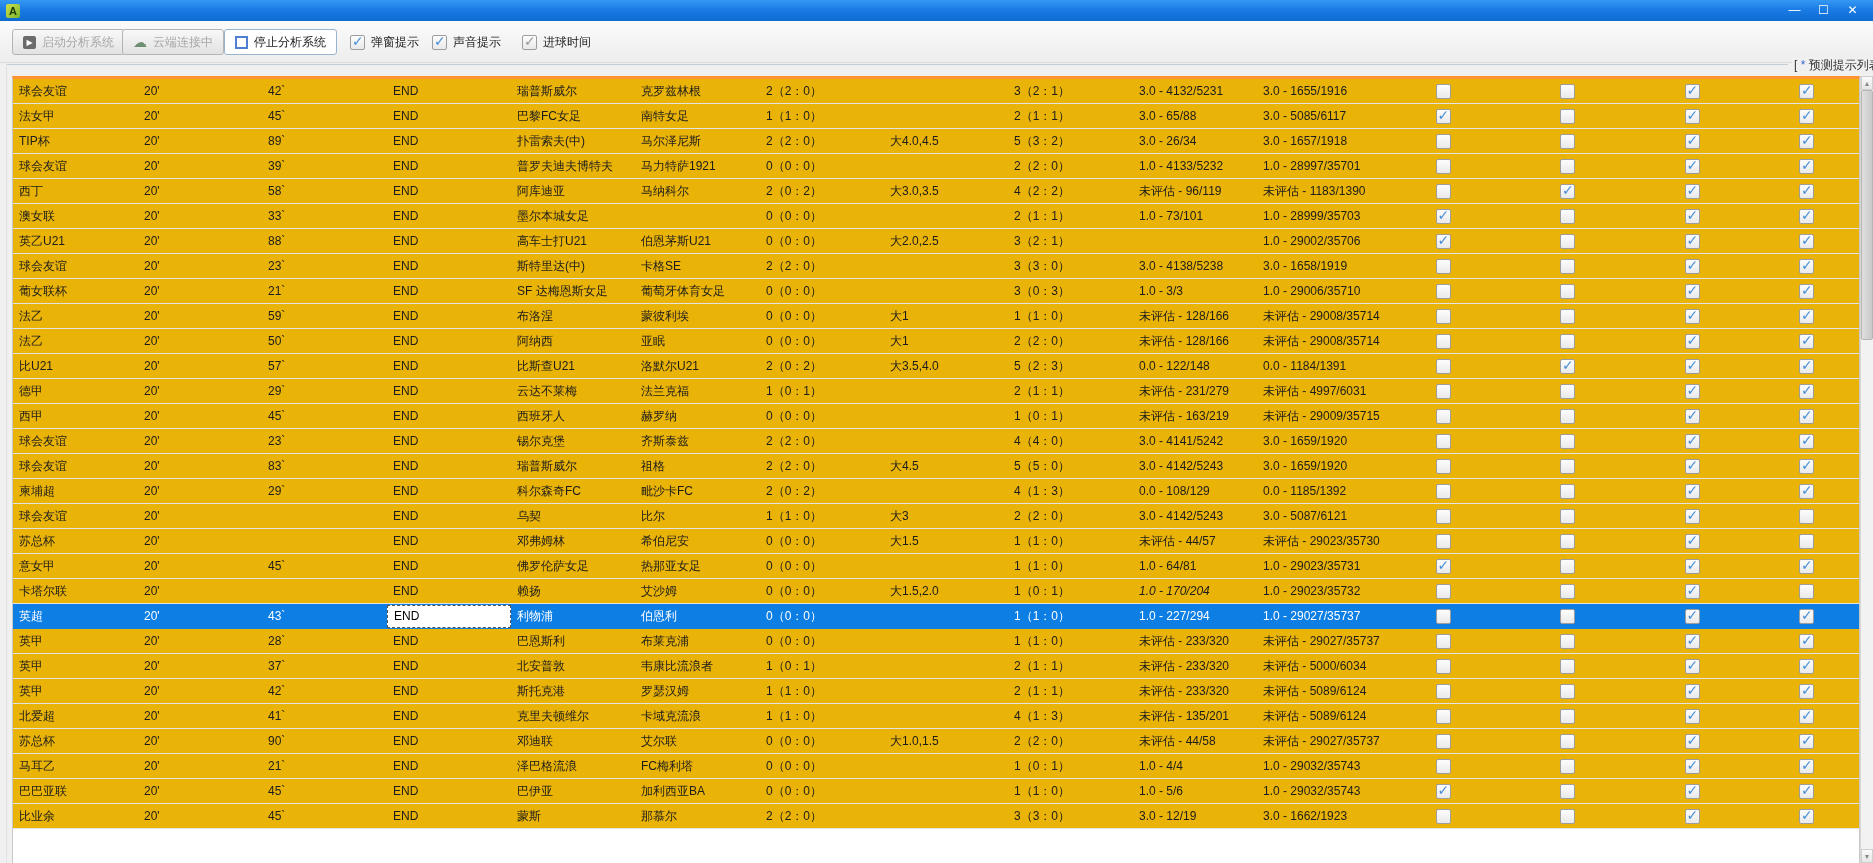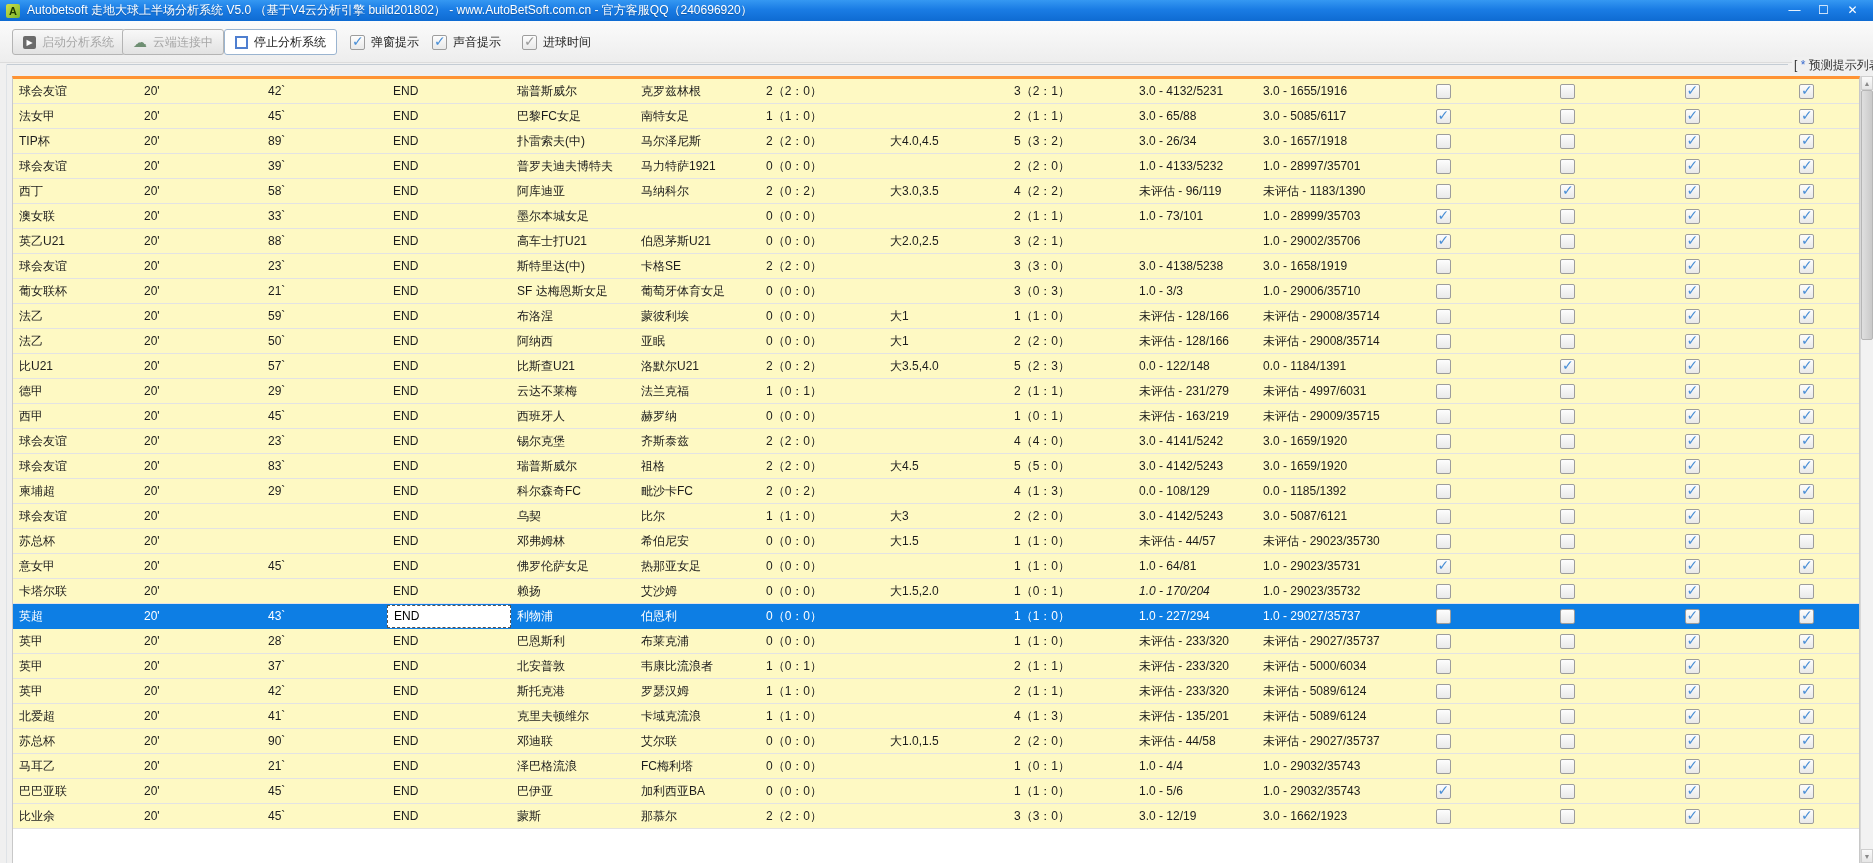--- a/index.html
+++ b/index.html
@@ -64,21 +64,21 @@
     box-sizing:border-box;background:#fff;
     border-left:1px solid #c8c8c8;border-right:1px solid #c8c8c8;
     border-top:3px solid #ff9333;overflow:hidden;
   }
   .ghead{display:flex;height:35px;background:linear-gradient(180deg,#ffffff,#f3f3f3);
     border-bottom:1px solid #cfcfcf;}
   .hcell{box-sizing:border-box;padding-left:6px;color:#4a4a4a;
     display:flex;align-items:center;white-space:nowrap;overflow:hidden;}
   .hcell + .hcell{border-left:1px dotted #c2c2c2;}
   .grow{display:flex;height:25px;box-sizing:border-box;border-bottom:1px solid #e3e3e3;
-    background:#fef9c3;}
+    background:#eab308;}
   .gcell{box-sizing:border-box;padding-left:6px;line-height:24px;white-space:nowrap;
     overflow:hidden;color:#1c1c1c;}
   .ccell{box-sizing:border-box;display:flex;align-items:center;justify-content:center;}
   .grow.selected{background:#0d7ee4;border-bottom-color:#0d7ee4;}
   .grow.selected .gcell{color:#fff;}
   .grow.selected .gcell.focus-cell{
     background:#fff;color:#000;border:1px dashed #555;
     height:23px;line-height:21px;margin-top:1px;
   }
   
@@ -91,21 +91,20 @@
     border:1px solid #cfcfcf;box-sizing:border-box;}
   .vthumb{position:absolute;left:0;top:14px;width:12px;height:250px;
     background:linear-gradient(90deg,#dfdfdf,#c9c9c9);
     border:1px solid #b6b6b6;border-radius:2px;box-sizing:border-box;}
 </style>
 </head>
 <body>
 
 <div class="titlebar">
   <div class="app-icon">A</div>
-  <div class="title-text">Autobetsoft 走地大球上半场分析系统 V5.0 （基于V4云分析引擎 build201802） - www.AutoBetSoft.com.cn - 官方客服QQ（240696920）</div>
   <div class="win-controls">
     <span class="win-btn">—</span>
     <span class="win-btn">☐</span>
     <span class="win-btn">✕</span>
   </div>
 </div>
 
 <div class="toolbar">
   <div class="tbtn disabled" style="left:12px;">
     <span class="icon-play">▶</span>

